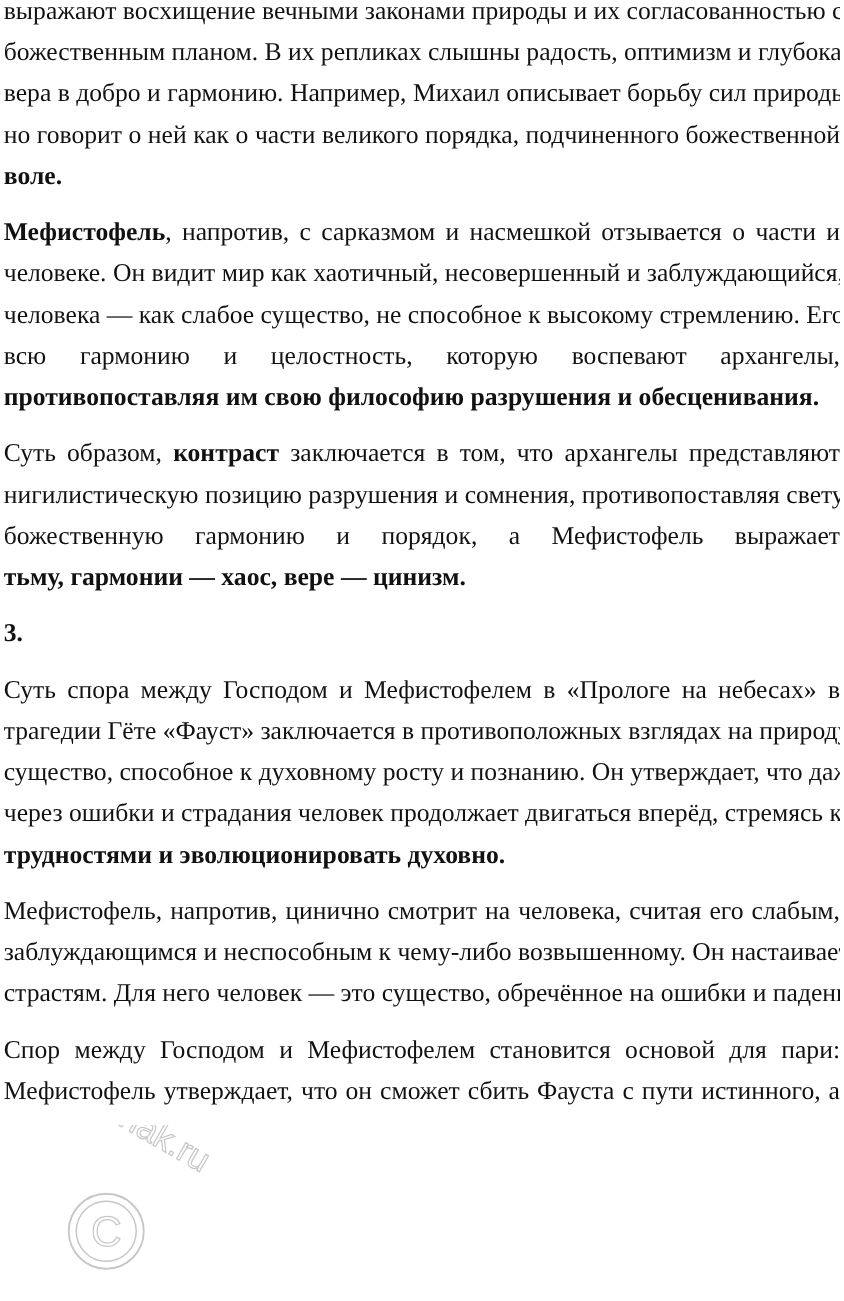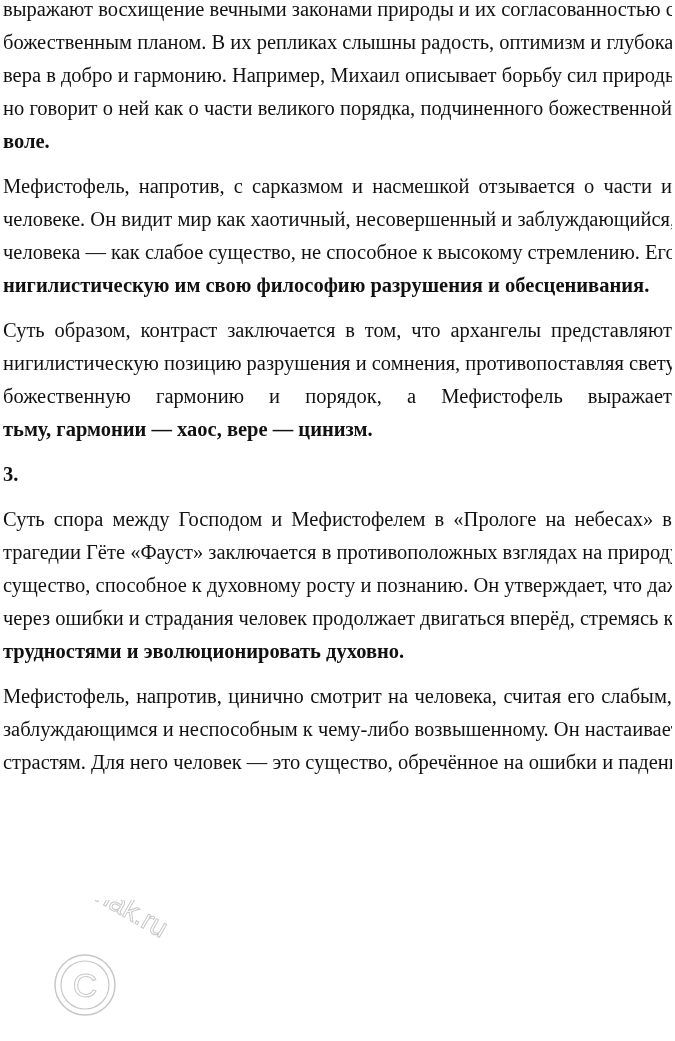--- a/index.html
+++ b/index.html
@@ -32,21 +32,21 @@
       white-space: nowrap;
       text-align: justify;
       text-align-last: justify;
       overflow: hidden;
     }
     .line.last {
       text-align-last: left;
       font-weight: bold;
     }
     .line b, .bold {
-      font-weight: normal;
+      font-weight: bold;
     }
     .heading {
       font-size: 20.5px;
       line-height: 33px;
       height: 33px;
       font-weight: bold;
       margin: 0 0 12px 0;
     }
     .watermark {
       position: absolute;
@@ -68,21 +68,22 @@
     <span class="line">божественным планом. В их репликах слышны радость, оптимизм и глубокая</span>
     <span class="line">вера в добро и гармонию. Например, Михаил описывает борьбу сил природы,</span>
     <span class="line">но говорит о ней как о части великого порядка, подчиненного божественной</span>
     <span class="line last">воле.</span>
   </div>
 
   <div class="para">
     <span class="line"><b>Мефистофель</b><span>, напротив, с сарказмом и насмешкой отзывается о части и</span></span>
     <span class="line">человеке. Он видит мир как хаотичный, несовершенный и заблуждающийся, а</span>
     <span class="line">человека — как слабое существо, не способное к высокому стремлению. Его</span>
-    <span class="line last">нигилистическую им свою философию разрушения и обесценивания.</span>
+    <span class="line">всю гармонию и целостность, которую воспевают архангелы,</span>
+    <span class="line last">противопоставляя им свою философию разрушения и обесценивания.</span>
   </div>
 
   <div class="para">
     <span class="line"><span>Суть образом, </span><b>контраст</b><span> заключается в том, что архангелы представляют</span></span>
     <span class="line">нигилистическую позицию разрушения и сомнения, противопоставляя свету</span>
     <span class="line">божественную гармонию и порядок, а Мефистофель выражает</span>
     <span class="line last">тьму, гармонии — хаос, вере — цинизм.</span>
   </div>
 
   <div class="heading">3.</div>
@@ -94,20 +95,24 @@
     <span class="line">через ошибки и страдания человек продолжает двигаться вперёд, стремясь к</span>
     <span class="line last">трудностями и эволюционировать духовно.</span>
   </div>
 
   <div class="para">
     <span class="line">Мефистофель, напротив, цинично смотрит на человека, считая его слабым,</span>
     <span class="line">заблуждающимся и неспособным к чему-либо возвышенному. Он настаивает</span>
     <span class="line">страстям. Для него человек — это существо, обречённое на ошибки и падения.</span>
   </div>
 
+  <div class="para">
+    <span class="line">Спор между Господом и Мефистофелем становится основой для пари:</span>
+    <span class="line">Мефистофель утверждает, что он сможет сбить Фауста с пути истинного, а</span>
+  </div>
 </div>
 
 <svg class="watermark" viewBox="0 0 130 130" xmlns="http://www.w3.org/2000/svg">
   <circle cx="45" cy="85" r="30" fill="none" stroke="#9a9a9a" stroke-width="1.5"></circle>
   <circle cx="45" cy="85" r="24" fill="none" stroke="#9a9a9a" stroke-width="1.2"></circle>
   <text x="45" y="97" text-anchor="middle" font-size="34" fill="none" stroke="#9a9a9a" stroke-width="1" font-family="Liberation Sans, sans-serif">C</text>
   <text x="10" y="30" font-size="28" fill="none" stroke="#9a9a9a" stroke-width="1" font-family="Liberation Sans, sans-serif" transform="rotate(-30 10 30) rotate(60 60 40)">reshak.ru</text>
 </svg>
 
 </body></html>

